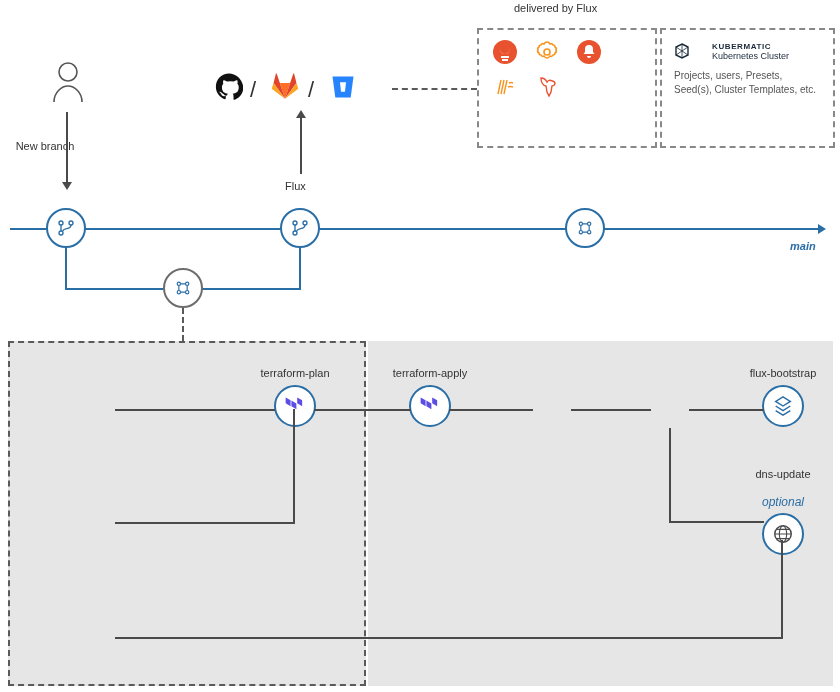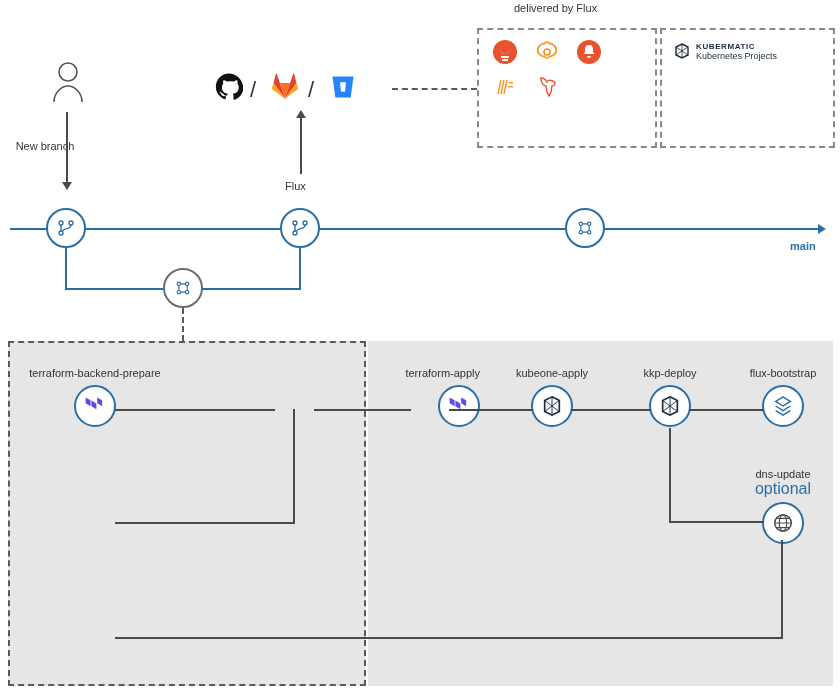--- a/index.html
+++ b/index.html
@@ -35,22 +35,22 @@
     background: #e6e6e6;
     border: 2px dashed #5a5a5a;
     box-sizing: border-box;
   }
   .label {
     position: absolute;
     color: #333;
     white-space: nowrap;
   }
   .label.small { font-size: 11px; }
-  .optional { color: #2a6ea6; font-size: 16px; }
-  .main-label { color: #2a6ea6; font-weight: 600; font-size: 11px; }
+  .optional { color: #2a6ea6; font-style: italic; font-size: 12px; margin-top: 15px; }
+  .main-label { color: #2a6ea6; font-weight: 600; font-style: italic; font-size: 11px; }
   .flux-box {
     position: absolute;
     border: 2px dashed #888;
     background: #fff;
     box-sizing: border-box;
   }
   .kubermatic-box {
     position: absolute;
     border: 2px dashed #888;
     background: #fff;
@@ -180,32 +180,33 @@
       </span>
       <span class="k-icon">
         <svg viewBox="0 0 24 24" width="24" height="24">
             <path d="M6 4c4 0 6 4 6 4s2-3 5-1c0 0 3 0 3 3 0 0-1 2-3 2l-1 6-2 4-2-4-1-6c-3 0-5-4-5-8z" fill="none" stroke="#e8522f" stroke-width="1.4"></path>
           </svg>
       </span>
     </div>
   </div>
 
   <div class="kubermatic-box" style="left:660px; top:28px; width:175px; height:120px;">
-    <div style="display:flex; align-items:center; gap:6px; margin-bottom:4px;">
+    <div style="display:flex; align-items:center; gap:22px; margin-bottom:4px;">
       <span>
         <svg viewBox="0 0 16 16" width="16" height="16">
             <path d="M8 1l6 3v8l-6 3-6-3V4z" fill="none" stroke="#1b2a3a" stroke-width="1.4"></path>
             <path d="M8 1v14M2 4l12 8M14 4L2 12" stroke="#1b2a3a" stroke-width="0.8"></path>
           </svg>
       </span>
       <div>
         <div style="font-size:8px; font-weight:700; letter-spacing:0.6px; color:#1b2a3a;">KUBERMATIC</div>
-        <div style="font-size:9px; color:#1b2a3a;">Kubernetes Projects</div>
+        <div style="font-size:9px; color:#1b2a3a;">Kubernetes Cluster</div>
       </div>
     </div>
+    <div style="color:#555; font-size:10px; line-height:1.4; margin-top:8px;">Projects, users, Presets, Seed(s), Cluster Templates, etc.</div>
   </div>
 
   <div class="dash-line-h" style="left:392px; top:88px; width:85px;"></div>
 
   <div class="top-icon" style="left:50px; top:60px; width:36px; height:44px;">
     <svg viewBox="0 0 36 44" width="36" height="44">
         <circle cx="18" cy="12" r="9" fill="none" stroke="#555" stroke-width="1.6"></circle>
         <path d="M4 42c0-10 8-16 14-16s14 6 14 16" fill="none" stroke="#555" stroke-width="1.6"></path>
       </svg>
   </div>
@@ -305,56 +306,40 @@
         <path d="M12 2l8 5-8 5-8-5zM4 12l8 5 8-5M4 17l8 5 8-5" fill="none" stroke="#2a6ea6" stroke-width="1.6"></path>
       </g>
       <g id="globe">
         <circle cx="12" cy="12" r="9" fill="none" stroke="#4a4a4a" stroke-width="1.6"></circle>
           <ellipse cx="12" cy="12" rx="4" ry="9" fill="none" stroke="#4a4a4a" stroke-width="1.2"></ellipse>
           <path d="M3 12h18M4.5 7h15M4.5 17h15" stroke="#4a4a4a" stroke-width="1.2"></path>
       </g>
     </defs>
   </svg>
 
-  <div class="step" style="left:35px; top:367px;">
-    <div class="step-label">terraform-backend-prepare</div>
+
+  <div class="step" style="left:235px; top:367px;">
+    <div class="step-label">terraform-plan</div>
     <div class="step-circle">
         <svg width="22" height="22" viewBox="0 0 24 24">
           <use href="#tf"></use>
         </svg>
       </div>
   </div>
 
-
-  <div class="step" style="left:360px; top:367px;align-items:flex-end;">
+  <div class="step" style="left:370px; top:367px;">
     <div class="step-label">terraform-apply</div>
     <div class="step-circle">
         <svg width="22" height="22" viewBox="0 0 24 24">
           <use href="#tf"></use>
         </svg>
       </div>
   </div>
 
-  <div class="step" style="left:492px; top:367px;">
-    <div class="step-label">kubeone-apply</div>
-    <div class="step-circle">
-        <svg width="22" height="22" viewBox="0 0 24 24">
-          <use href="#kube"></use>
-        </svg>
-      </div>
-  </div>
-
-  <div class="step" style="left:610px; top:367px;">
-    <div class="step-label">kkp-deploy</div>
-    <div class="step-circle">
-        <svg width="22" height="22" viewBox="0 0 24 24">
-          <use href="#kube"></use>
-        </svg>
-      </div>
-  </div>
+
 
   <div class="step" style="left:723px; top:367px;">
     <div class="step-label">flux-bootstrap</div>
     <div class="step-circle">
         <svg width="22" height="22" viewBox="0 0 24 24">
           <use href="#flux"></use>
         </svg>
       </div>
   </div>
 

